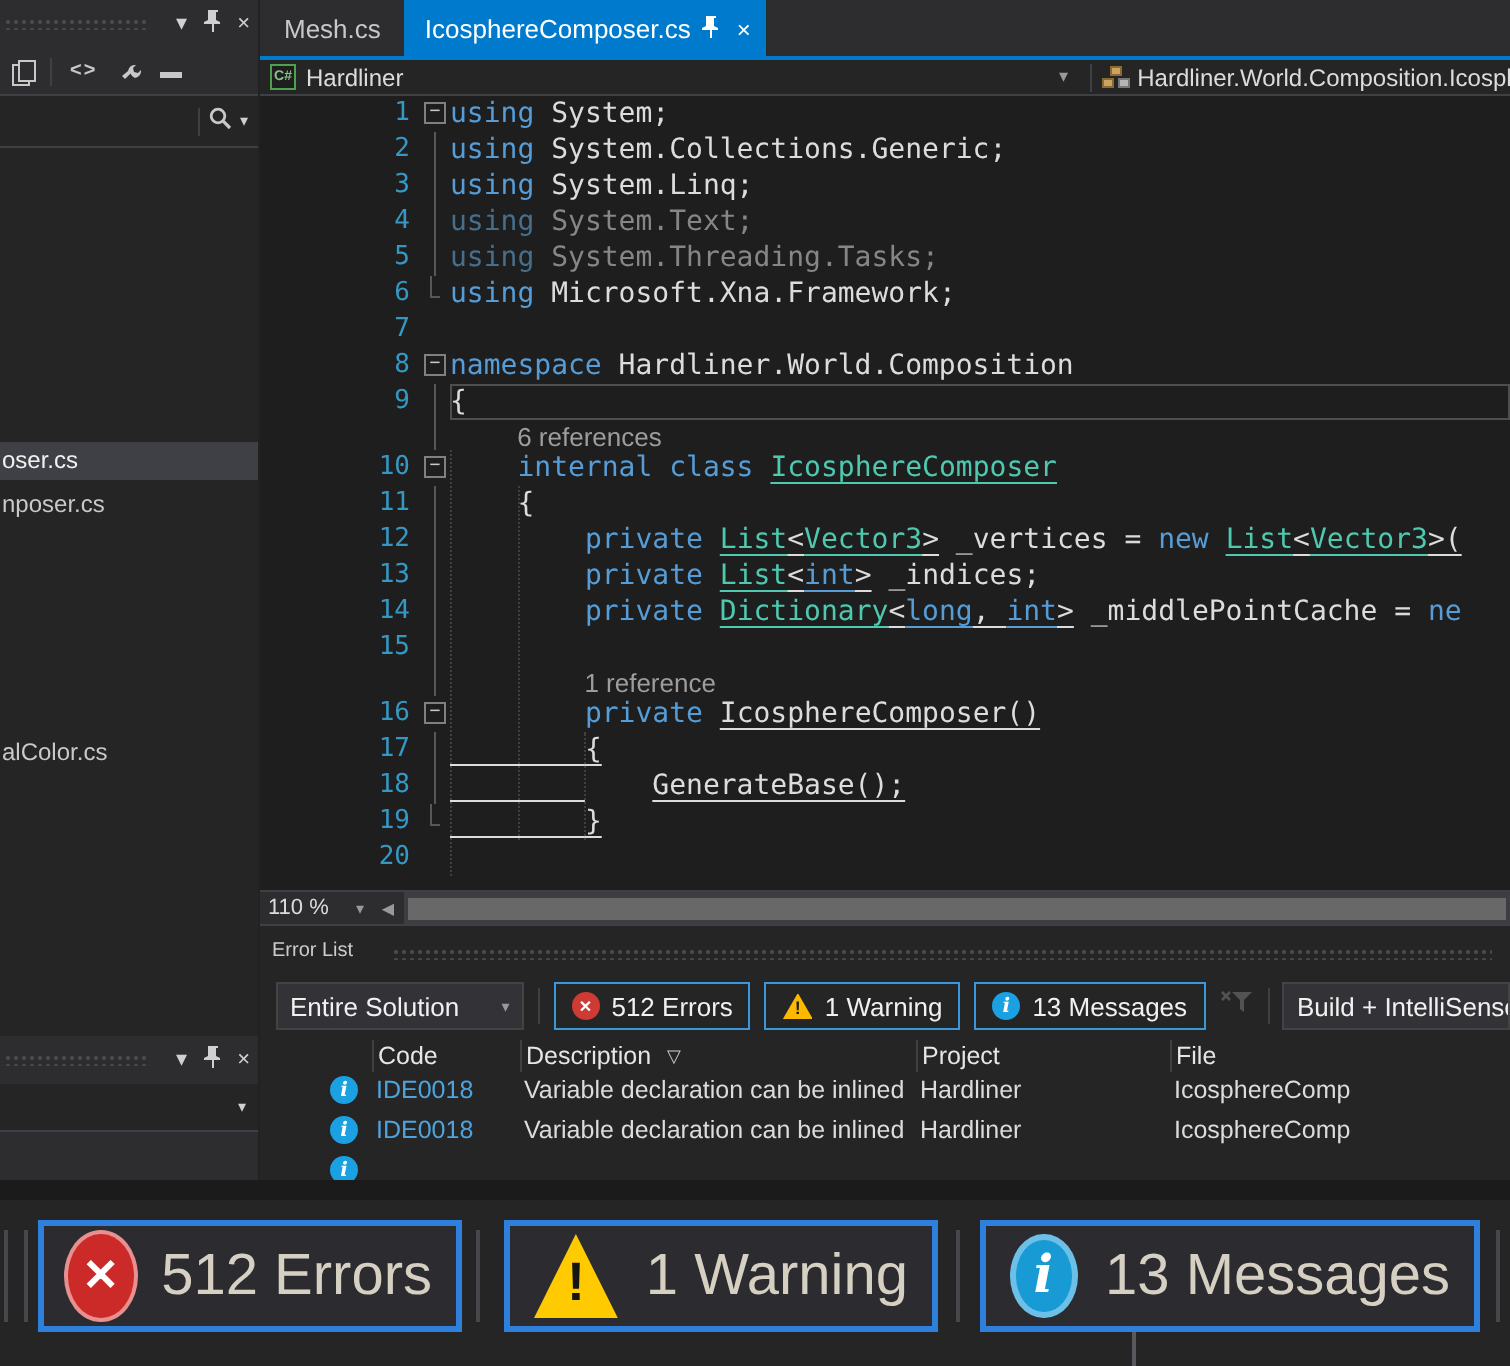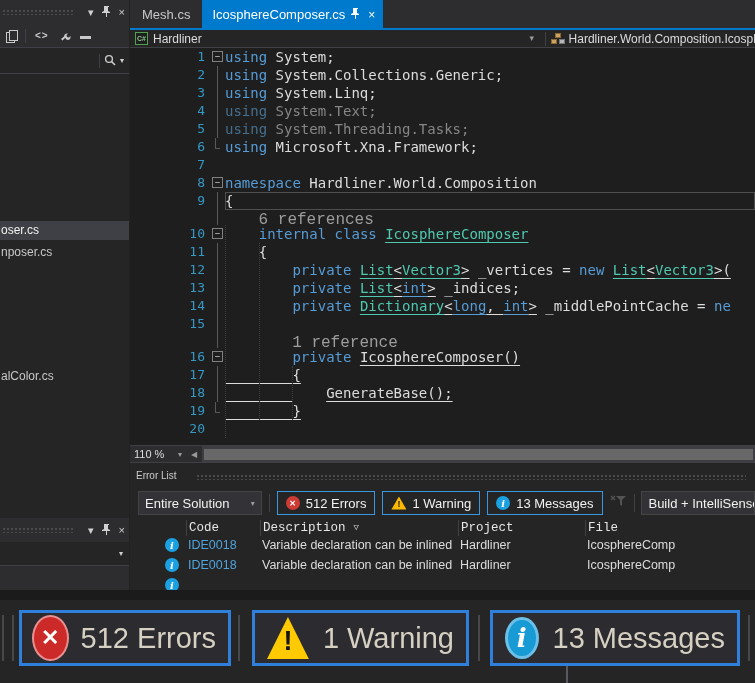--- a/index.html
+++ b/index.html
@@ -57,21 +57,21 @@
   .fbox { width:11px; height:11px; margin-top:3px; border:1px solid #808080; background:#1E1E1E; color:#C8C8C8;
           font-size:9px; line-height:9px; text-align:center; font-family:"DejaVu Sans Mono",monospace; }
   .fline { border-left:1px solid #585858; height:100%; margin-left:0; }
   .fhook { border-left:1px solid #585858; border-bottom:1px solid #585858; height:60%; width:5px; align-self:flex-start; }
   .ltxt { flex:1; white-space:pre; line-height:18px; overflow:hidden; }
   .crow.cur .ltxt { outline:1px solid #4E4E4E; outline-offset:-1px; }
   .k { color:#569CD6; } .t { color:#4EC9B0; } .p { color:#DCDCDC; }
   .kf { color:#466F8D; } .pf { color:#868686; }
   .sq { text-decoration-line:underline; text-decoration-style:wavy; text-decoration-color:#E5413E;
         text-decoration-thickness:1px; text-underline-offset:3px;text-decoration:underline; }
-  .cl { display:inline-block; color:#9D9D9D; font-family:Liberation Mono, monospace; font-size:16px; line-height:14px; }
+  .cl { display:inline-block; color:#9D9D9D; font-family:Liberation Sans, sans-serif; font-size:13px; line-height:14px; }
   .guide { position:absolute; border-left:1px dotted #404040; width:0; }
   #g1 { left:95px; top:177px; height:213px; } #g2 { left:129px; top:195px; height:177px; } #g3 { left:162px; top:318px; height:54px; }
 
   
   #ebar { height:17px; background:#2D2D30; display:flex; align-items:center; border-top:1px solid #3F3F46; }
   #zoomcombo { width:56px; display:flex; align-items:center; justify-content:space-between; padding:0 4px; font-size:11px; color:#DCDCDC; }
   #hscroll { flex:1; height:100%; background:#3E3E42; display:flex; align-items:center; }
   .scr-arrow { width:16px; text-align:center; color:#999; font-size:8px; background:#2D2D30; height:100%; line-height:17px; }
   #hthumb { flex:1; height:11px; margin:0 2px; background:#686868; }
 
@@ -90,21 +90,21 @@
   .ico-err { width:14px; height:14px; border-radius:50%; background:#CE3A34; color:#fff; display:flex; align-items:center; justify-content:center;
              font-size:8px; font-weight:bold; }
   .ico-err:after { content:"✕"; }
   .ico-warn { width:15px; height:13px; background:#FDB900; clip-path:polygon(50% 0,100% 100%,0 100%); position:relative;
               display:flex; align-items:flex-end; justify-content:center; color:#1E1E1E; font-size:9px; font-weight:bold; line-height:11px; }
   .ico-warn:after { content:"!"; }
   .ico-info { width:14px; height:14px; border-radius:50%; background:#1BA1E2; color:#fff; display:flex; align-items:center; justify-content:center;
               font-size:10px; font-weight:bold; font-family:"DejaVu Serif",serif; font-style:italic; }
   .ico-info:after { content:"i"; }
   #el-grid { font-size:12.5px; }
-  .el-hrow { height:20px; display:flex; align-items:center; color:#E6E6E6;font-family:Liberation Mono, monospace; }
+  .el-hrow { height:20px; display:flex; align-items:center; color:#E6E6E6; }
   .el-row  { height:20px; display:flex; align-items:flex-start; color:#DCDCDC; }
   .c-b1 { width:28px; } .c-b2 { width:28px; display:flex; justify-content:center; }
   .c-code { width:74px; padding-left:2px; } .c-desc { width:198px; padding-left:2px; display:flex; align-items:center; gap:8px; }
   .c-proj { width:127px; padding-left:2px; } .c-file { flex:1; padding-left:2px; white-space:nowrap; overflow:hidden; }
   .el-hrow .c-code, .el-hrow .c-desc, .el-hrow .c-proj, .el-hrow .c-file { border-left:1px solid #3F3F46; height:16px; line-height:16px; }
   .codeid { color:#4FA3DC; }
   #row-sliver { height:13px; overflow:hidden; display:flex; }
   #row-sliver .c-b2 { align-items:flex-start; }
   .sorticon { font-size:9px; color:#C8C8C8; }
   .filter-dis { opacity:.55; }

